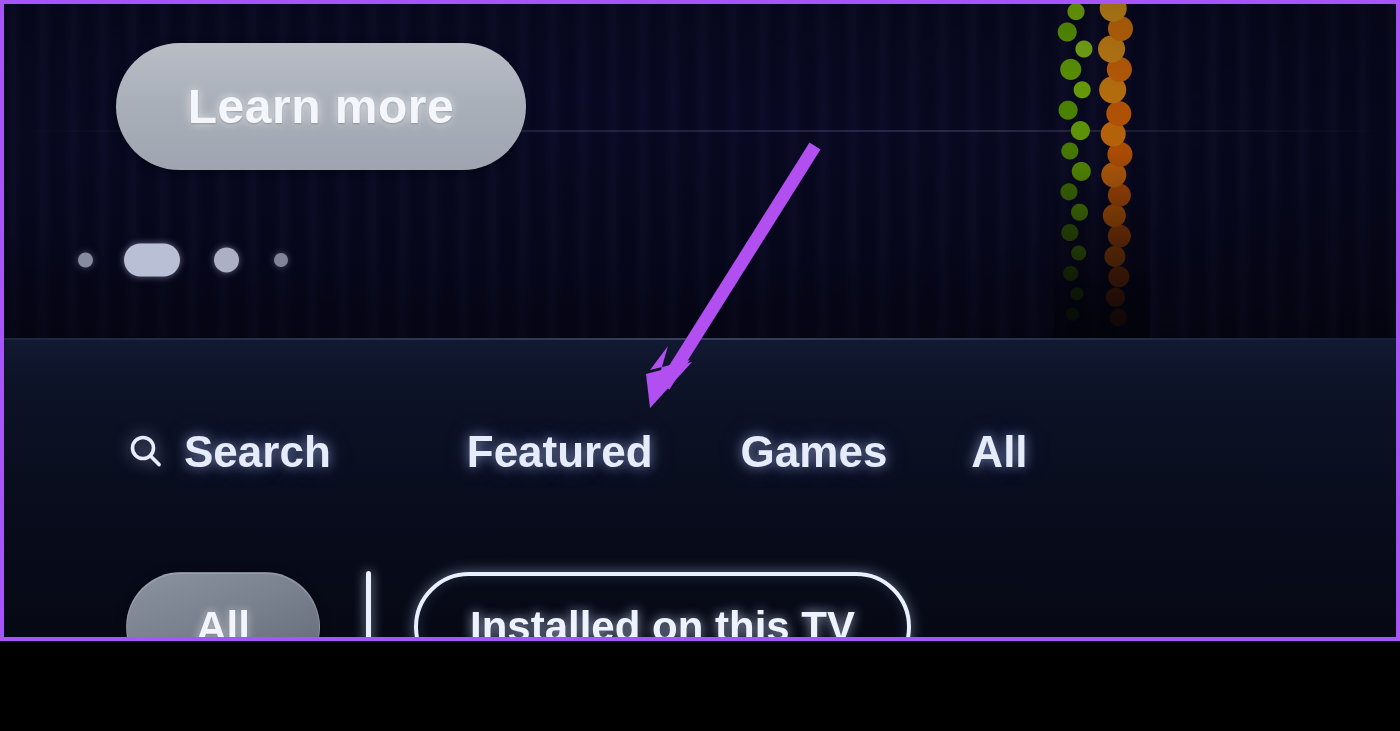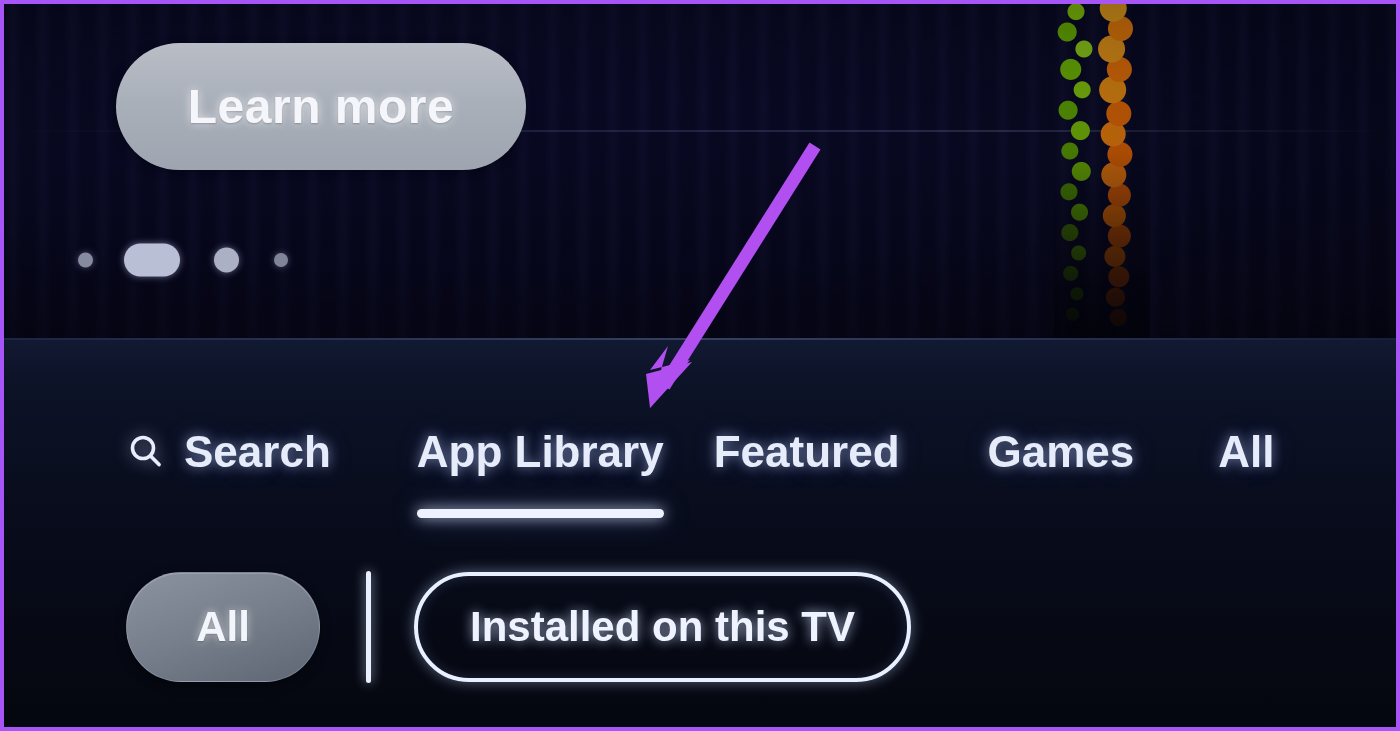--- a/index.html
+++ b/index.html
@@ -10,21 +10,21 @@
     height: 731px;
     overflow: hidden;
     background: #000;
     font-family: "Liberation Sans", sans-serif;
   }
 
   
   #screen {
     position: relative;
     width: 1400px;
-    height: 731px;
+    height: 641px;
     border: 4px solid #a855f7;
     background: #a21caf;
     overflow: hidden;
   }
 
   
   #hero {
     position: absolute;
     left: 0; top: 0;
     width: 1392px;
@@ -328,21 +328,20 @@
         <span class="search-icon-wrap">
           <svg width="40" height="40" viewBox="0 0 40 40" fill="none" stroke="#e9eeff" stroke-width="3.6" stroke-linecap="round">
             <circle cx="17" cy="16" r="10.5"></circle>
             <line x1="24.8" y1="24.2" x2="33" y2="32.6"></line>
           </svg>
         </span>
         <span class="nav-label">Search</span>
       </div>
 
       <div class="nav-item" id="nav-applib">
-        <span class="nav-label">App Library</span>
         <span class="nav-underline"></span>
       </div>
 
       <div class="nav-item" id="nav-featured">
         <span class="nav-label">Featured</span>
       </div>
 
       <div class="nav-item" id="nav-games">
         <span class="nav-label">Games</span>
       </div>

